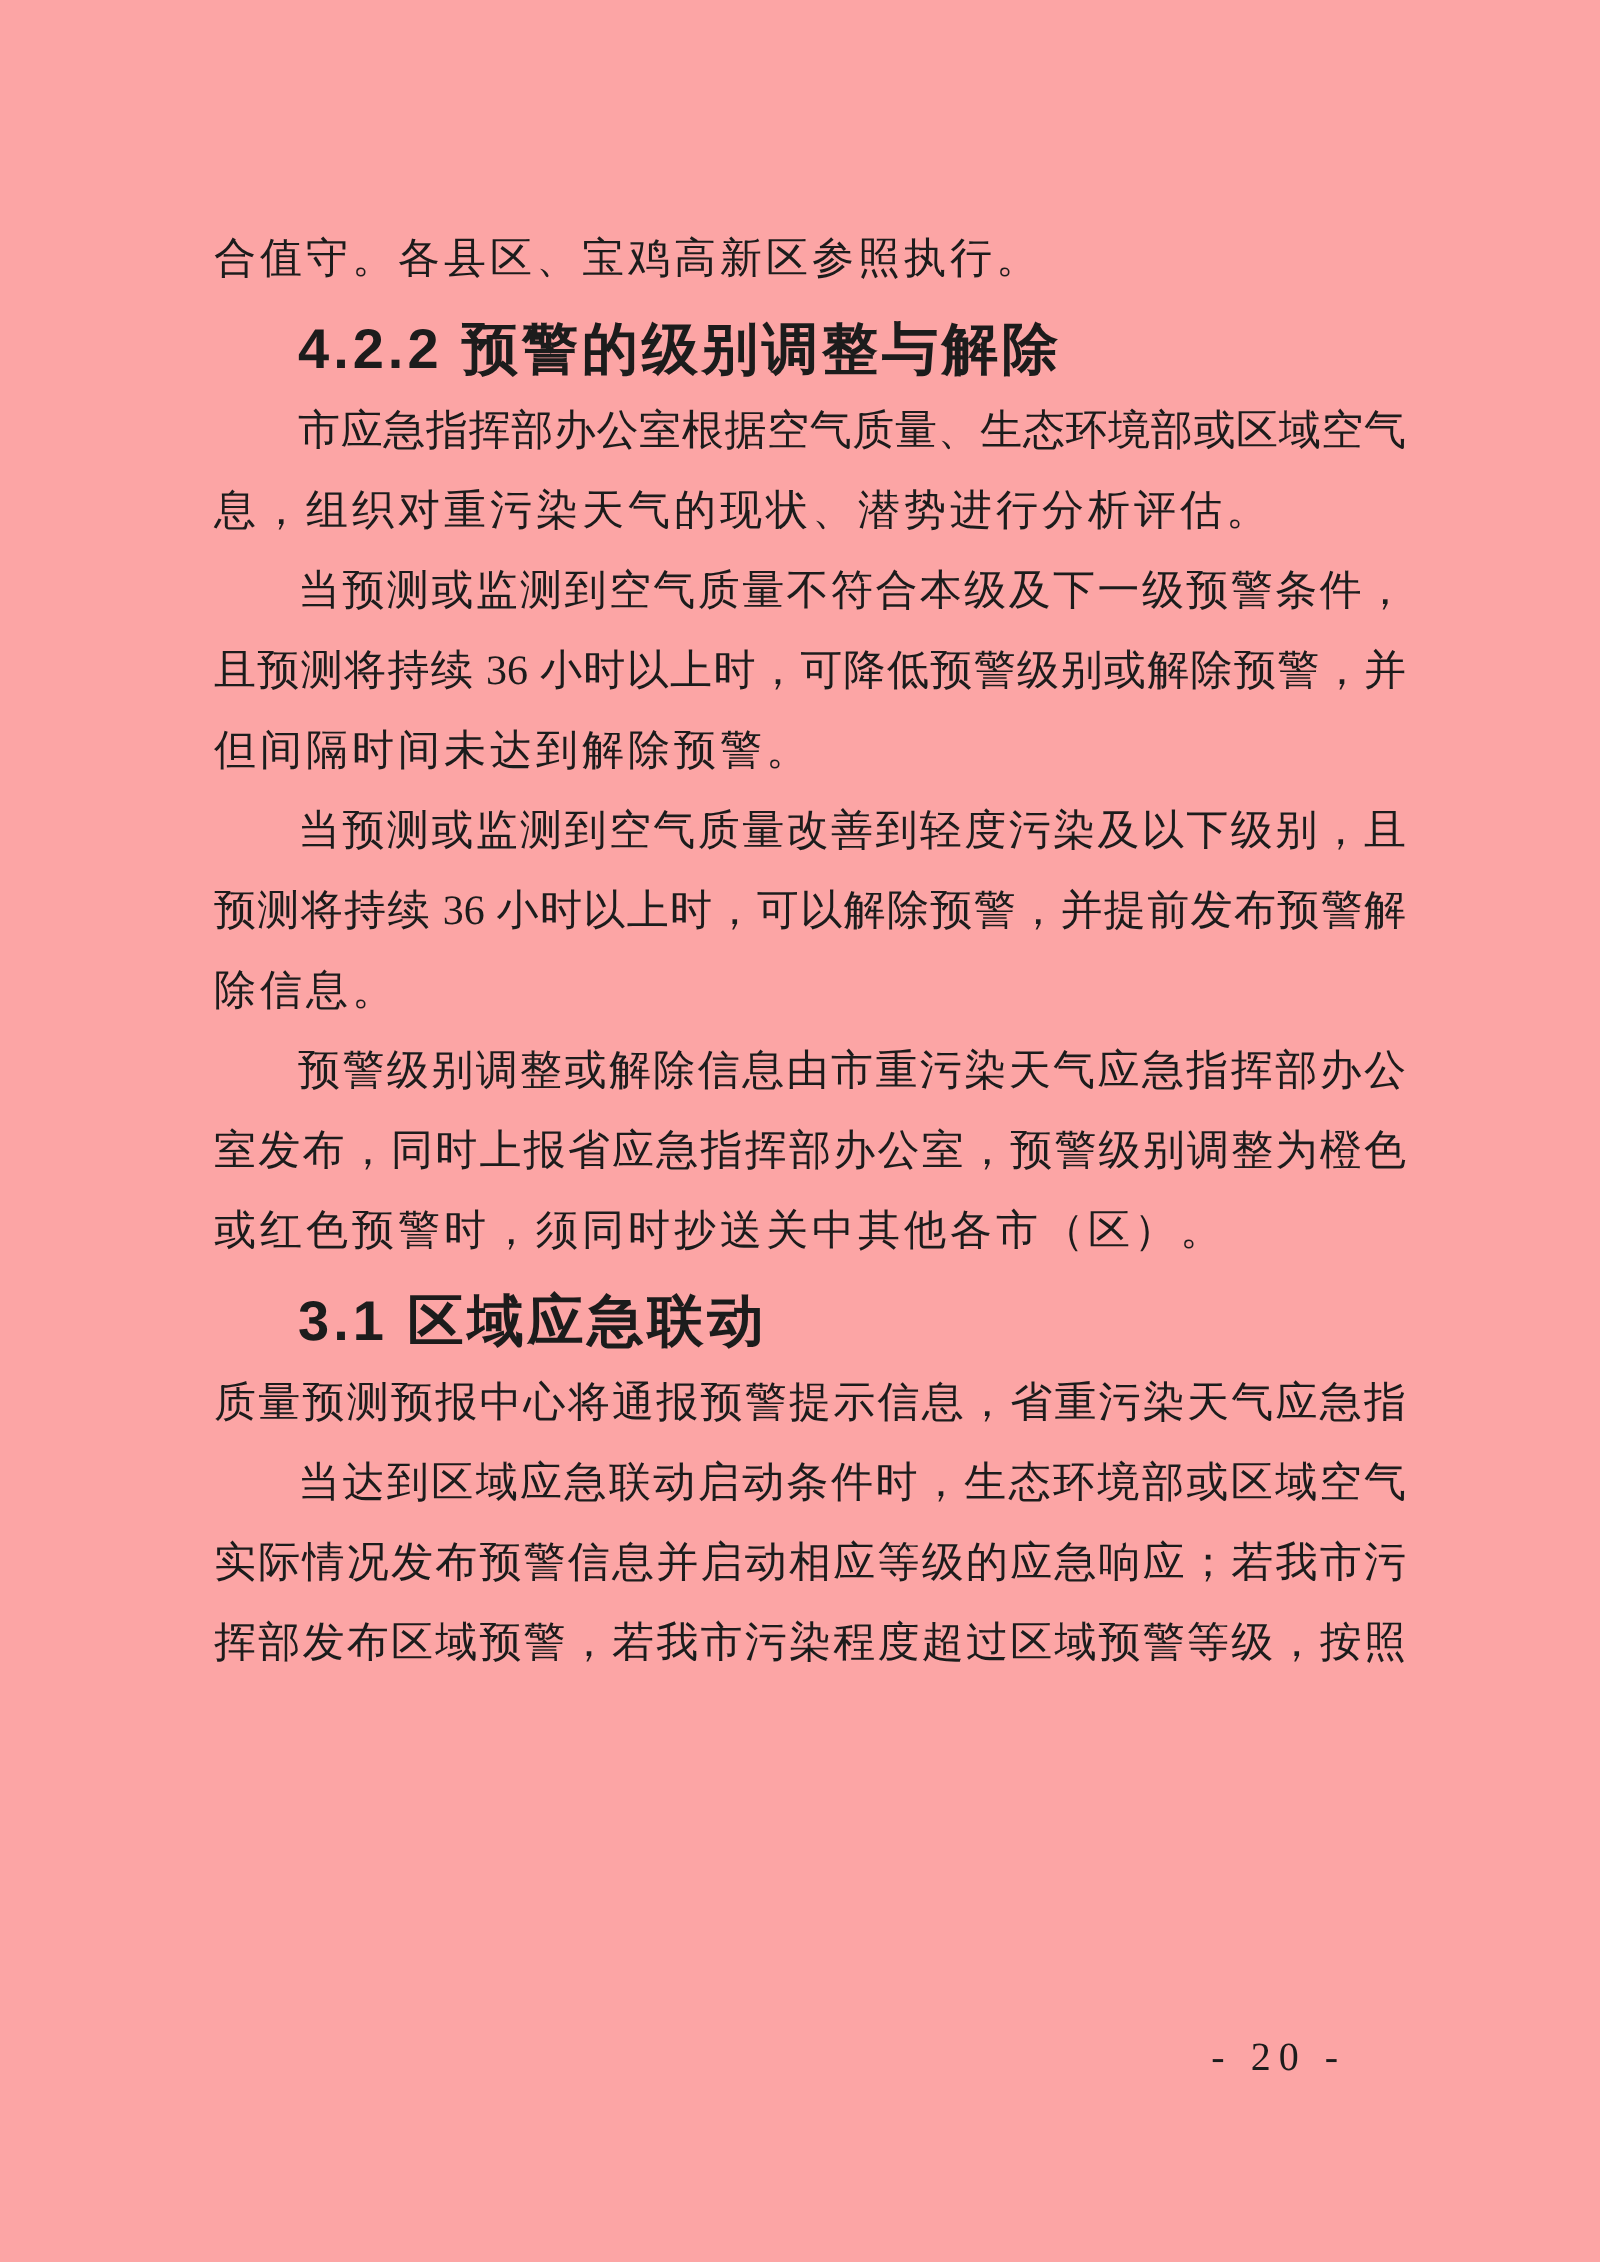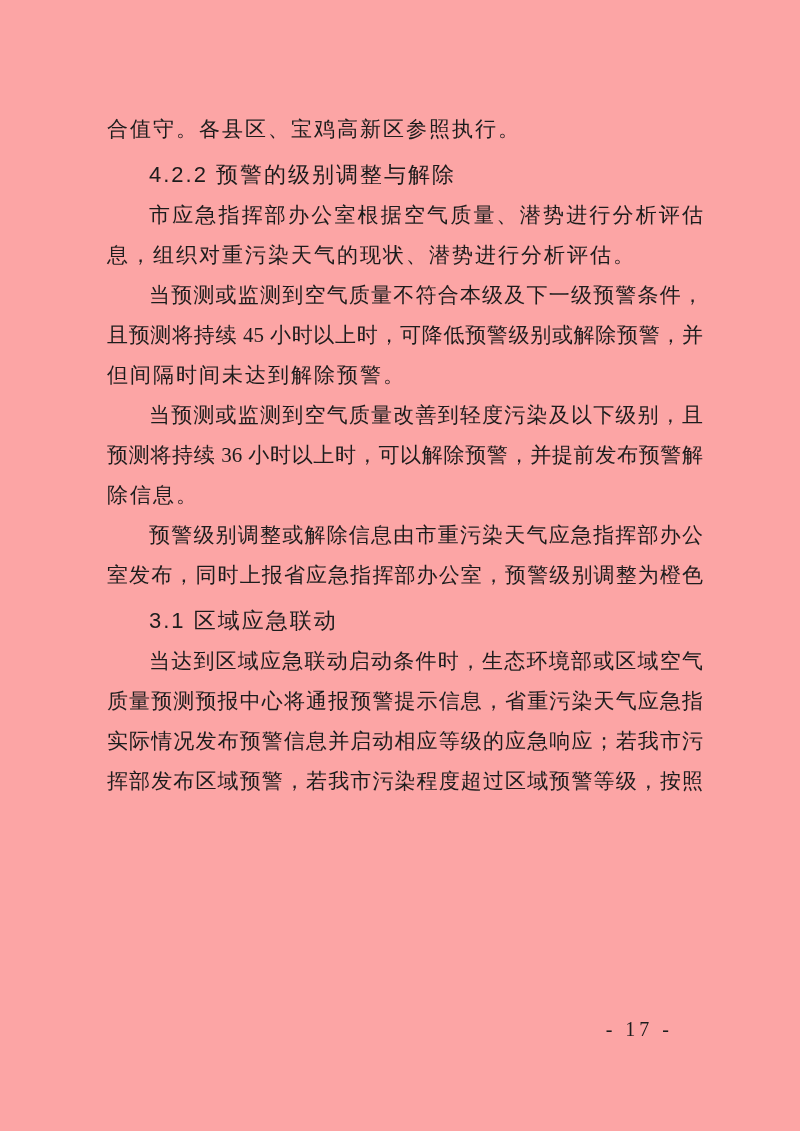--- a/index.html
+++ b/index.html
@@ -35,22 +35,22 @@
     text-align: left;
     text-align-last: left;
     letter-spacing: 2px;
   }
   .line.indent {
     text-indent: 42px;
   }
   .para.heading { margin-top: 6px; }
   .para.heading .line {
     font-family: "Liberation Sans", "DejaVu Sans", sans-serif;
-    font-weight: 400;
-    font-size: 22px;
+    font-weight: 700;
+    font-size: 28px;
     letter-spacing: 2px;
   }
   .footer {
     position: absolute;
     top: 1018px;
     left: 0;
     width: 673px;
     text-align: right;
     font-size: 20px;
     letter-spacing: 4px;
@@ -62,41 +62,42 @@
 
 <div class="page">
   <div class="text-block">
       <div class="para paragraph">
         <div class="line end">合值守。各县区、宝鸡高新区参照执行。</div>
       </div>
       <div class="para heading">
         <div class="line end indent">4.2.2 预警的级别调整与解除</div>
       </div>
       <div class="para paragraph">
-        <div class="line indent">市应急指挥部办公室根据空气质量、潜势进行分析评估</div>
+        <div class="line indent">市应急指挥部办公室根据空气质量、生态环境部或区域空气</div>
         <div class="line end">息，组织对重污染天气的现状、潜势进行分析评估。</div>
       </div>
       <div class="para paragraph">
         <div class="line indent">当预测或监测到空气质量不符合本级及下一级预警条件，</div>
-        <div class="line">且预测将持续 45 小时以上时，可降低预警级别或解除预警，并</div>
+        <div class="line">且预测将持续 36 小时以上时，可降低预警级别或解除预警，并</div>
         <div class="line end">但间隔时间未达到解除预警。</div>
       </div>
       <div class="para paragraph">
         <div class="line indent">当预测或监测到空气质量改善到轻度污染及以下级别，且</div>
         <div class="line">预测将持续 36 小时以上时，可以解除预警，并提前发布预警解</div>
         <div class="line end">除信息。</div>
       </div>
       <div class="para paragraph">
         <div class="line indent">预警级别调整或解除信息由市重污染天气应急指挥部办公</div>
         <div class="line">室发布，同时上报省应急指挥部办公室，预警级别调整为橙色</div>
+        <div class="line end">或红色预警时，须同时抄送关中其他各市（区）。</div>
       </div>
       <div class="para heading">
         <div class="line end indent">3.1 区域应急联动</div>
       </div>
       <div class="para paragraph">
+        <div class="line">质量预测预报中心将通报预警提示信息，省重污染天气应急指</div>
         <div class="line indent">当达到区域应急联动启动条件时，生态环境部或区域空气</div>
-        <div class="line">质量预测预报中心将通报预警提示信息，省重污染天气应急指</div>
         <div class="line">实际情况发布预警信息并启动相应等级的应急响应；若我市污</div>
         <div class="line">挥部发布区域预警，若我市污染程度超过区域预警等级，按照</div>
       </div>
     </div>
-  <div class="footer">- 17 -</div>
+  <div class="footer">- 20 -</div>
 </div>
 
 </body></html>

